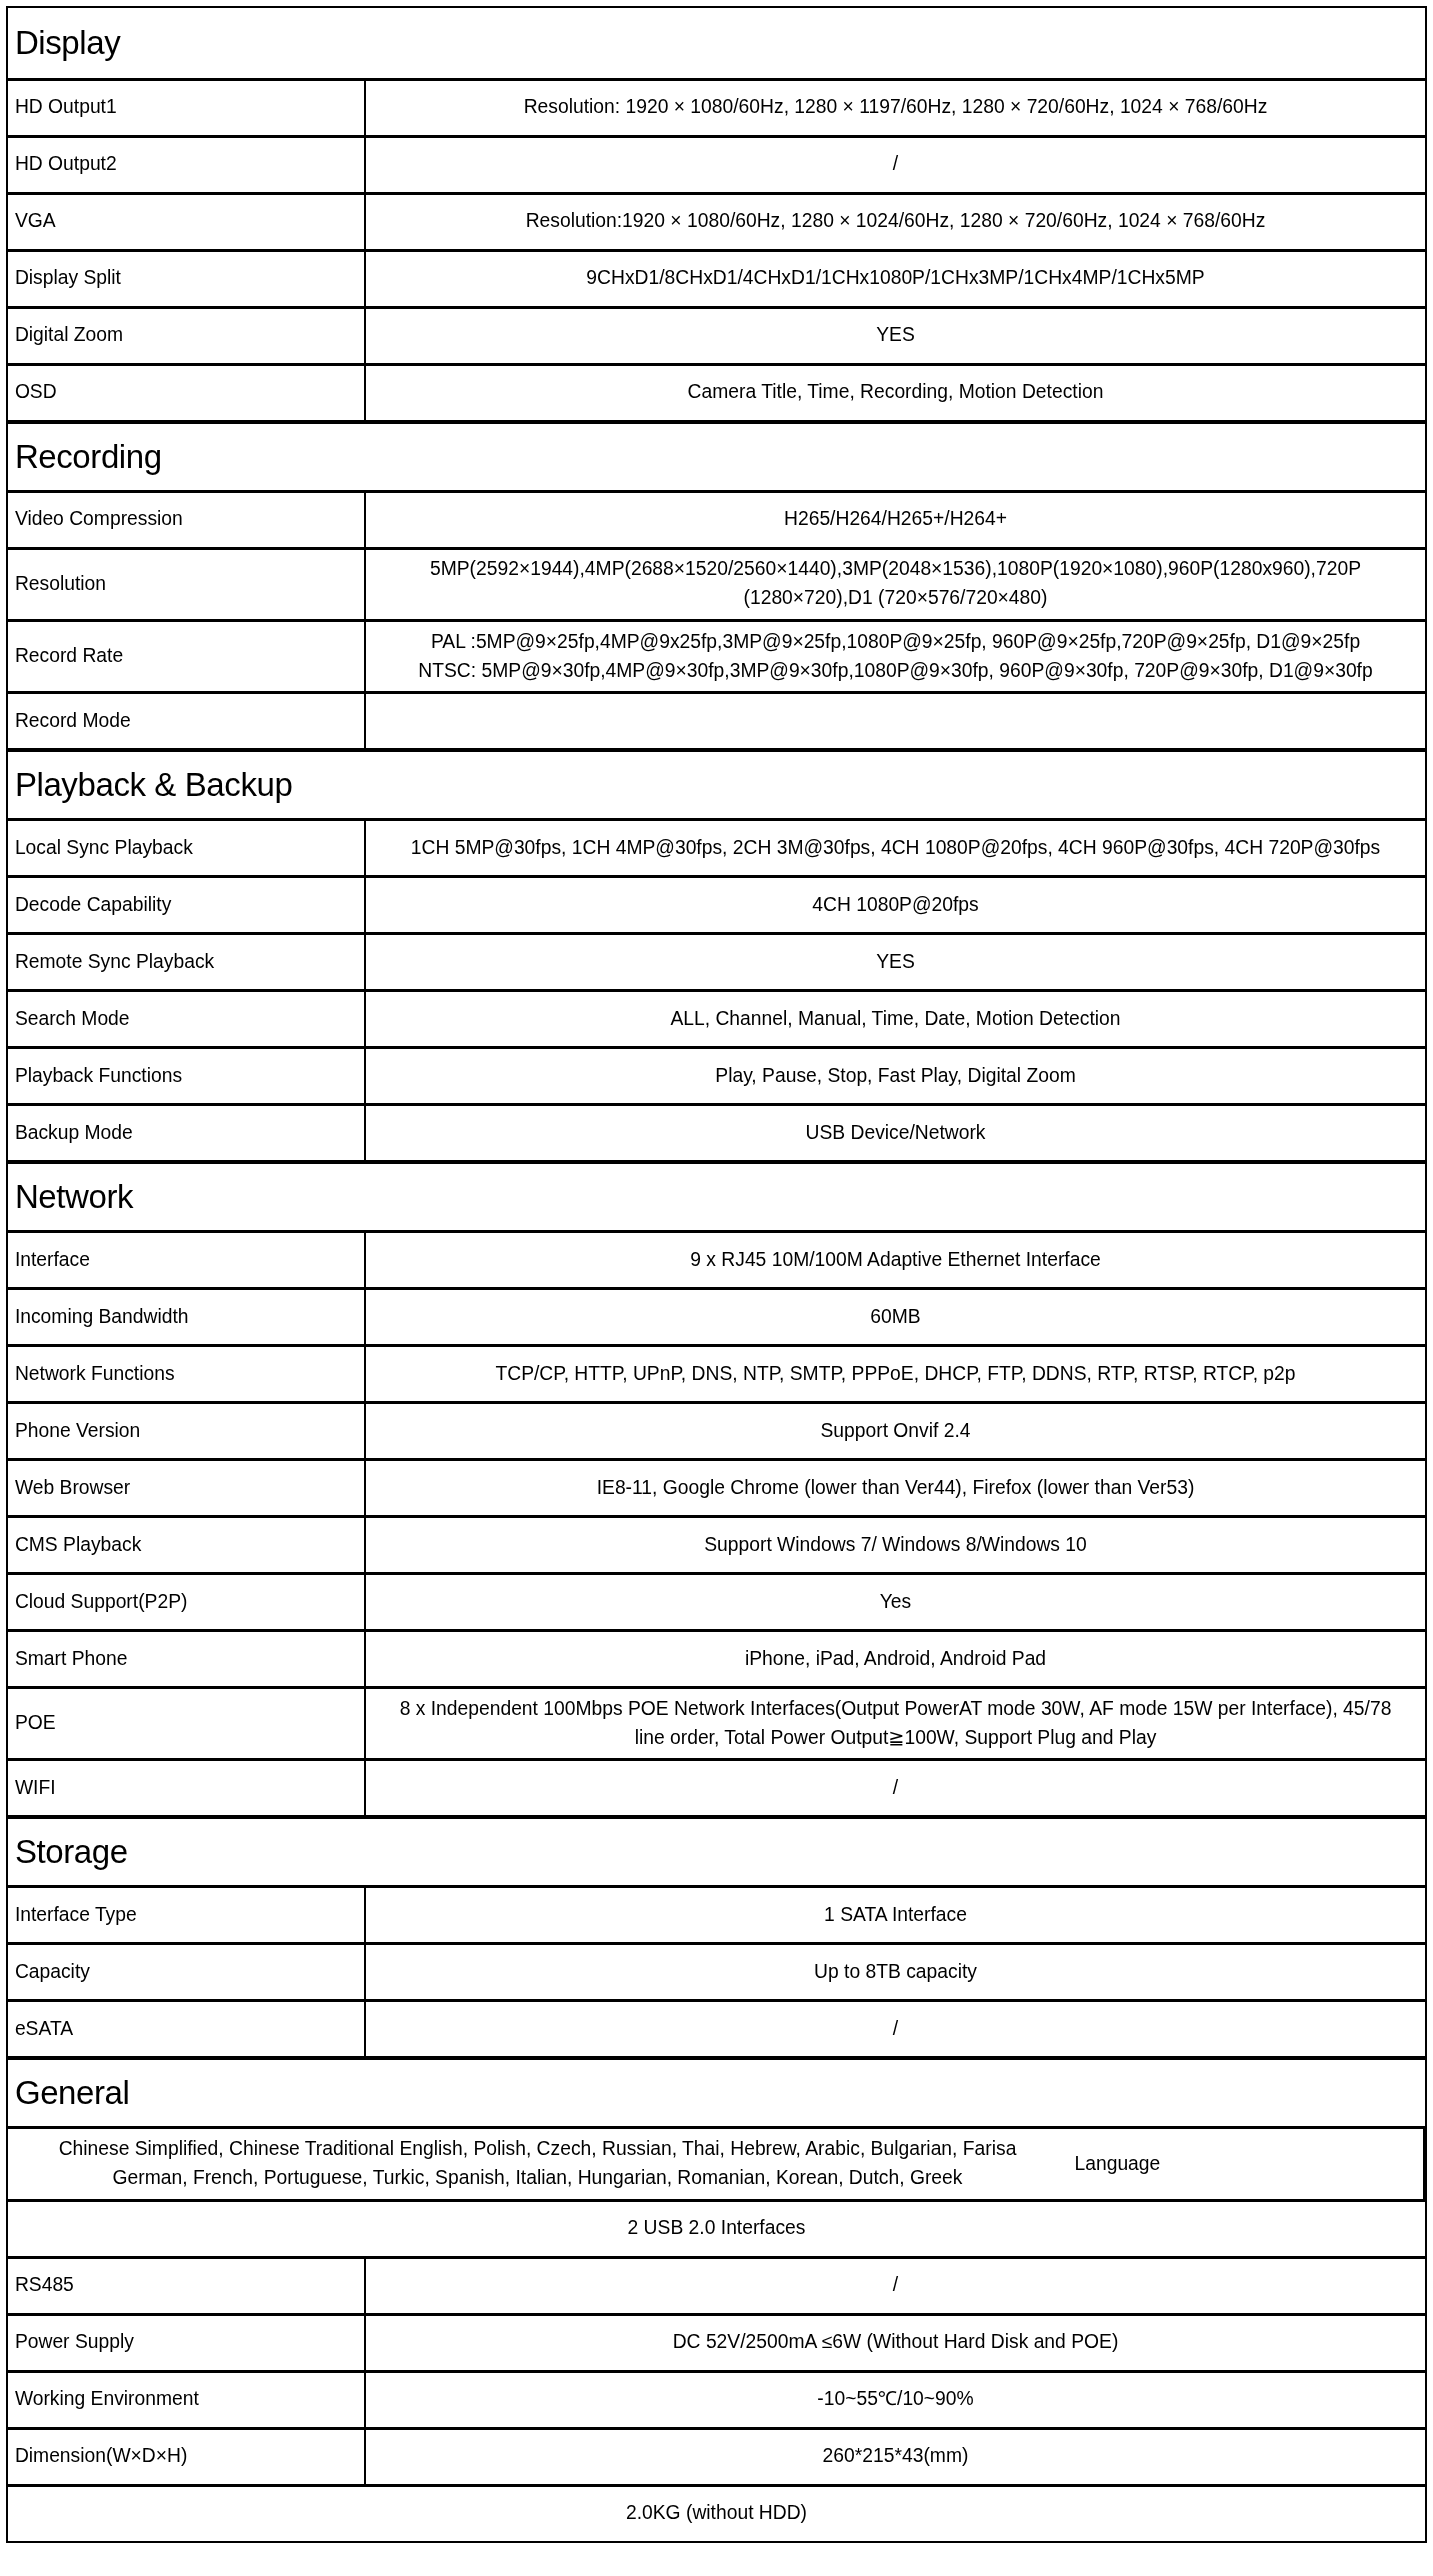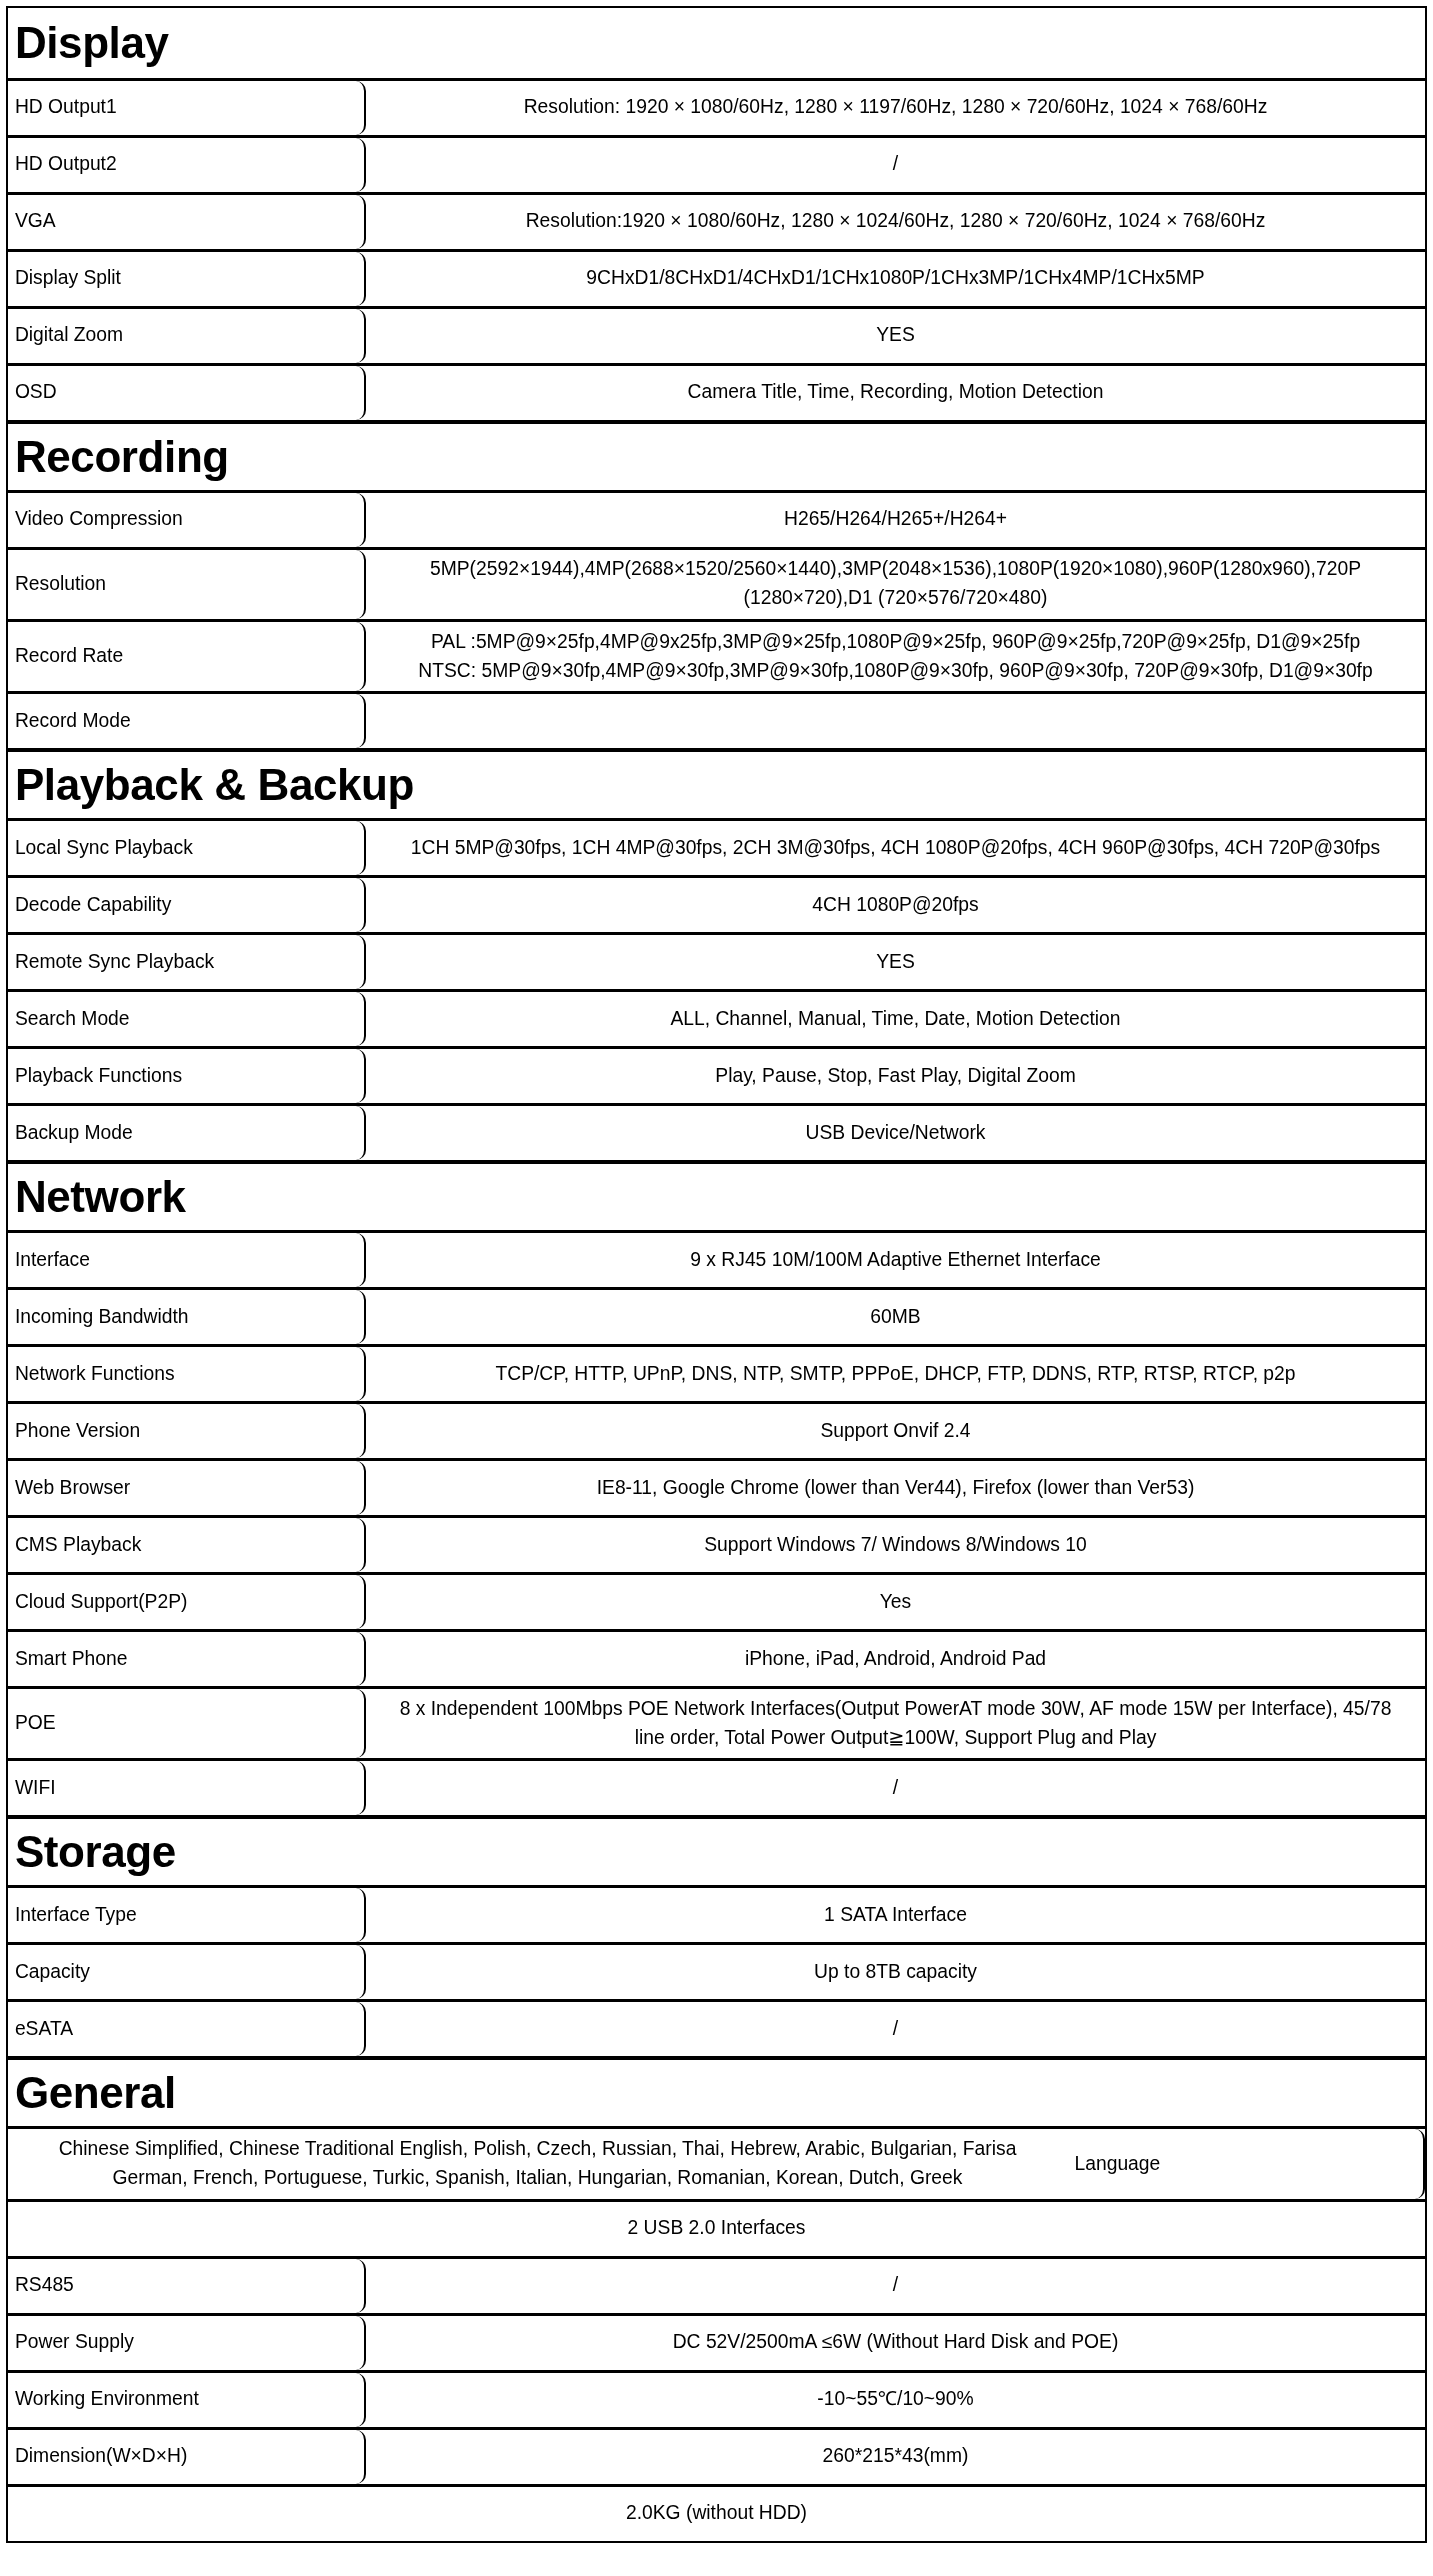--- a/index.html
+++ b/index.html
@@ -18,22 +18,22 @@
   }
   .spec-table {
     border: 2.9px solid #000000;
     background: #ffffff;
   }
   .section-header {
     min-height: 70px;
     display: flex;
     align-items: center;
     padding: 2.9px 2.9px 2.9px 7.2px;
-    font-size: 44px;
-    font-weight: bold;
+    font-size: 33px;
+    font-weight: normal;
     letter-spacing: -0.4px;
     border-top: 4.3px solid #000000;
     box-sizing: border-box;
   }
   .section-header:first-child {
     border-top: none;
   }
   .spec-row {
     display: flex;
     align-items: stretch;
@@ -46,21 +46,20 @@
     align-items: center;
     box-sizing: border-box;
     font-size: 19.3px;
     line-height: 1.5;
   }
   .cell.label {
     flex: 0 0 358px;
     width: 358px;
     padding: 5.7px 7.2px 5.7px 7.2px;
     border-right: 2.9px solid #000000;
-    border-radius: 10px;
   }
   .cell.value {
     flex: 1 1 auto;
     justify-content: center;
     text-align: center;
     padding: 5.7px 18.6px;
     white-space: pre-line;
   }
 </style>
 </head>

